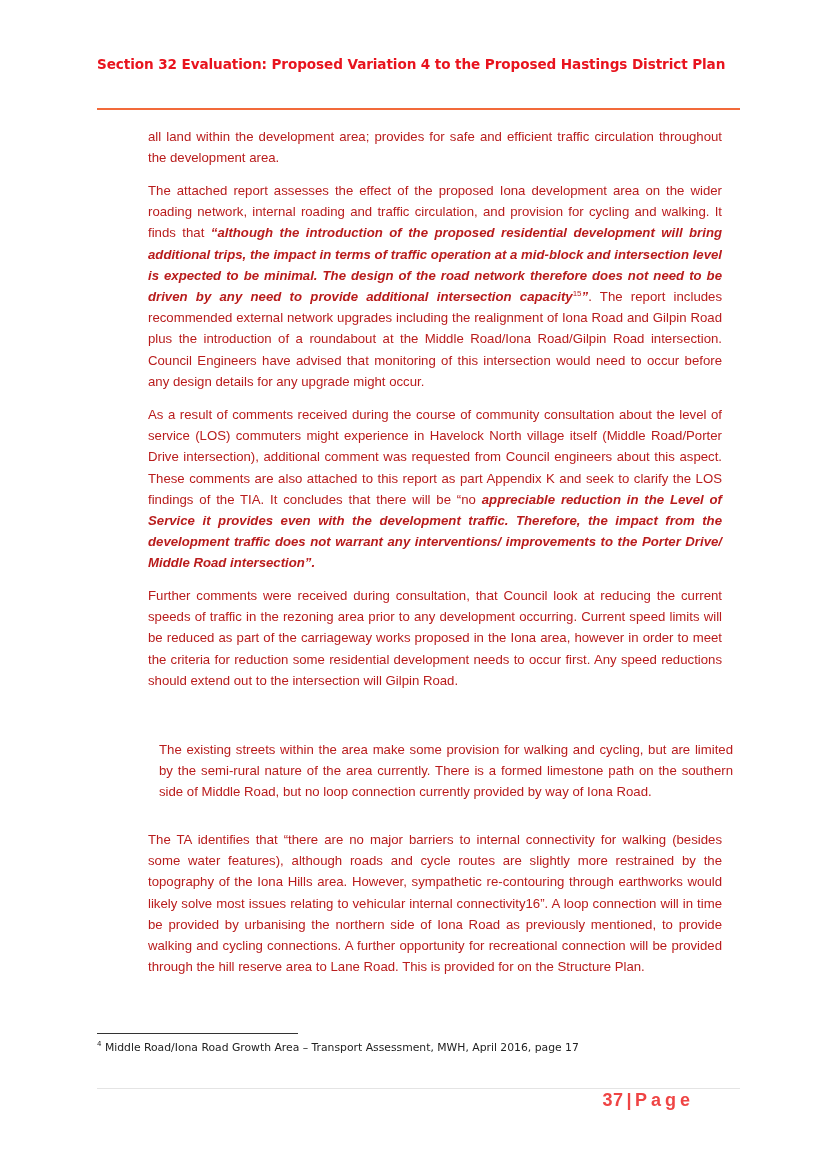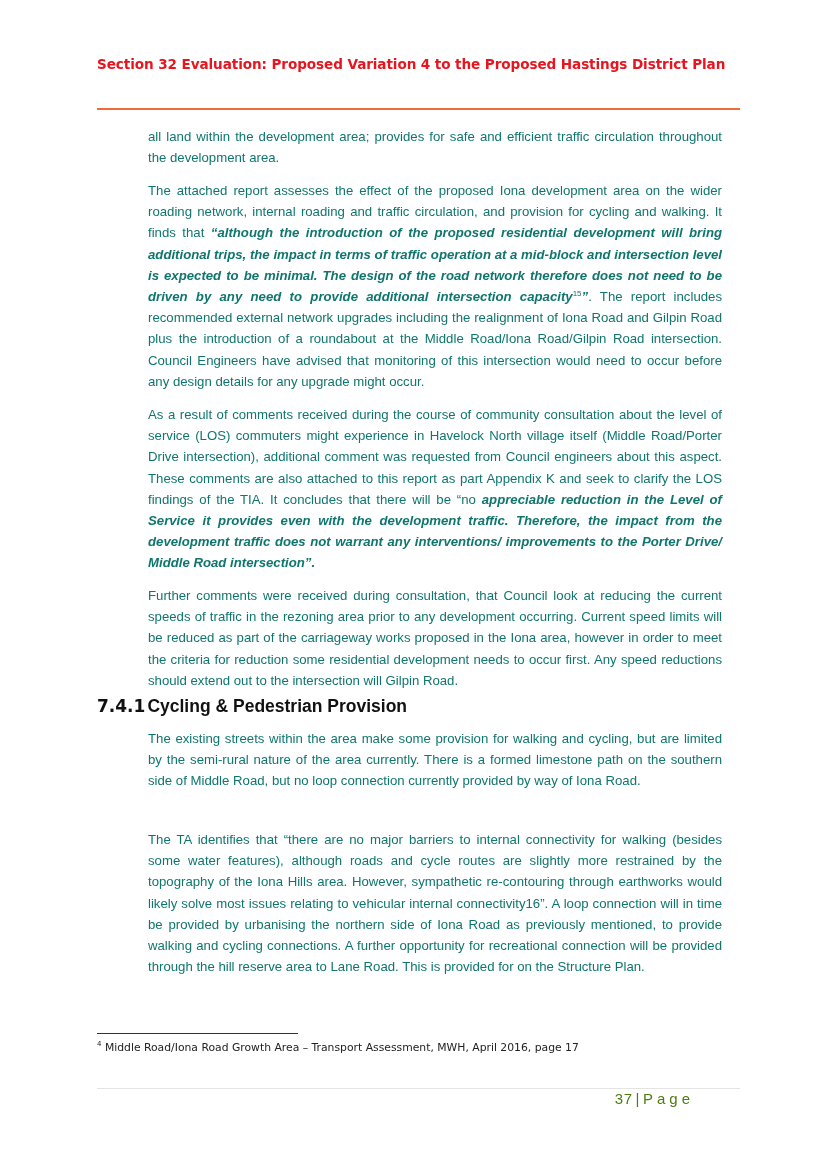--- a/index.html
+++ b/index.html
@@ -7,21 +7,21 @@
     .page { position: absolute; left: 0; top: 8px; width: 797px; height: 1160px; background: #fff; }
     .header-title {
       position: absolute; left: 97px; top: 48px; width: 640px;
       color: #e8141e; font-family: "DejaVu Sans", sans-serif; font-weight: bold;
       font-size: 13.6px; line-height: 17px; letter-spacing: -0.1px;
     }
     .header-rule { position: absolute; left: 97px; top: 100px; width: 643px; height: 2px; background: #f26a3a; }
     .body-text {
       position: absolute; left: 148px; width: 574px;
       font-family: "Liberation Sans", sans-serif; font-size: 13.2px; line-height: 21.2px;
-      color: #0f766e; text-align: justify;
+      color: #b91c1c; text-align: justify;
     }
     .body-text i { font-style: italic; font-weight: bold; }
     .body-text b { font-weight: normal; }
     sup { font-size: 8px; line-height: 0; vertical-align: super; }
     .p1 { top: 118px; }
     .p2 { top: 172px; }
     .p3 { top: 396px; }
     .p4 { top: 577px; }
     .heading {
       position: absolute; left: 97px; top: 688px;
@@ -32,44 +32,43 @@
     .p6 { top: 821px; }
     .fn-rule { position: absolute; left: 97px; top: 1025px; width: 201px; height: 1px; background: #333; }
     .footnotes {
       position: absolute; left: 97px; top: 1032px; width: 640px;
       font-family: "DejaVu Sans", sans-serif; font-size: 10.8px; line-height: 15px; color: #222;
     }
     .footnotes sup { font-size: 7px; }
     .footer-rule { position: absolute; left: 97px; top: 1080px; width: 643px; height: 1px; background: #e4e4e4; }
     .page-number {
       position: absolute; right: 103px; top: 1082px;
-      font-family: "Liberation Sans", sans-serif; font-size: 15px; color: #4d7c0f; letter-spacing: 0.5px;
+      font-family: "Liberation Sans", sans-serif; font-size: 18px; color: #ef4444; letter-spacing: 0.5px; font-weight: bold;
     }
     .page-number .sep { margin: 0 3px; }
     .page-number .pg { letter-spacing: 4px; }
   </style>
 </head>
 <body>
 
 <div class="page">
 
   <div class="header-title">Section 32 Evaluation: Proposed Variation 4 to the Proposed Hastings District Plan</div>
   <div class="header-rule"></div>
 
   <p class="body-text p1" style="margin:0">all land within the development area; provides for safe and efficient traffic circulation throughout the development area.</p>
 
   <p class="body-text p2" style="margin:0"><span>The attached report assesses the effect of the proposed Iona development area on the wider roading network, internal roading and traffic circulation, and provision for cycling and walking. It finds that </span><i>“although the introduction of the proposed residential development will bring additional trips, the impact in terms of traffic operation at a mid-block and intersection level is expected to be minimal. The design of the road network therefore does not need to be driven by any need to provide additional intersection capacity</i><sup>15</sup><i>”</i><span>.  The report includes recommended external network upgrades including the realignment of Iona Road and Gilpin Road plus the introduction of a roundabout at the Middle Road/Iona Road/Gilpin Road intersection.  Council Engineers have advised that monitoring of this intersection would need to occur before any design details for any upgrade might occur.</span></p>
 
   <p class="body-text p3" style="margin:0"><span>As a result of comments received during the course of community consultation about the level of service (LOS) commuters might experience in Havelock North village itself (Middle Road/Porter Drive intersection), additional comment was requested from Council engineers about this aspect.  These comments are also attached to this report as part </span><b>Appendix K</b><span> and seek to clarify the LOS findings of the TIA.  It concludes that there will be “no </span><i>appreciable reduction in the Level of Service it provides even with the development traffic.  Therefore, the impact from the development traffic does not warrant any interventions/ improvements to the Porter Drive/ Middle Road intersection”.</i></p>
 
   <p class="body-text p4" style="margin:0">Further comments were received during consultation, that Council look at reducing the current speeds of traffic in the rezoning area prior to any development occurring.  Current speed limits will be reduced as part of the carriageway works proposed in the Iona area, however in order to meet the criteria for reduction some residential development needs to occur first. Any speed reductions should extend out to the intersection will Gilpin Road.</p>
 
-  <div class="heading"><span class="num">7.4.1</span><span>Cycling &amp; Pedestrian Provision</span></div>
 
-  <p class="body-text p5" style="margin:0">The existing streets within the area make some provision for walking and cycling, but are limited by the semi-rural nature of the area currently.  There is a formed limestone path on the southern side of Middle Road, but no loop connection currently provided by way of Iona Road.</p>
+  <p class="body-text p5" style="margin:11px">The existing streets within the area make some provision for walking and cycling, but are limited by the semi-rural nature of the area currently.  There is a formed limestone path on the southern side of Middle Road, but no loop connection currently provided by way of Iona Road.</p>
 
   <p class="body-text p6" style="margin:0">The TA identifies that “there are no major barriers to internal connectivity for walking (besides some water features), although roads and cycle routes are slightly more restrained by the topography of the Iona Hills area. However, sympathetic re-contouring through earthworks would likely solve most issues relating to vehicular internal connectivity16”.  A loop connection will in time be provided by urbanising the northern side of Iona Road as previously mentioned, to provide walking and cycling connections.  A further opportunity for recreational connection will be provided through the hill reserve area to Lane Road.  This is provided for on the Structure Plan.</p>
 
   <div class="fn-rule"></div>
   <div class="footnotes">
     <div><sup>4</sup><span> Middle Road/Iona Road Growth Area – Transport Assessment, MWH, April 2016, page 17</span></div>
   </div>
 
   <div class="footer-rule"></div>
   <div class="page-number"><span>37</span><span class="sep">|</span><span class="pg">Page</span></div>

